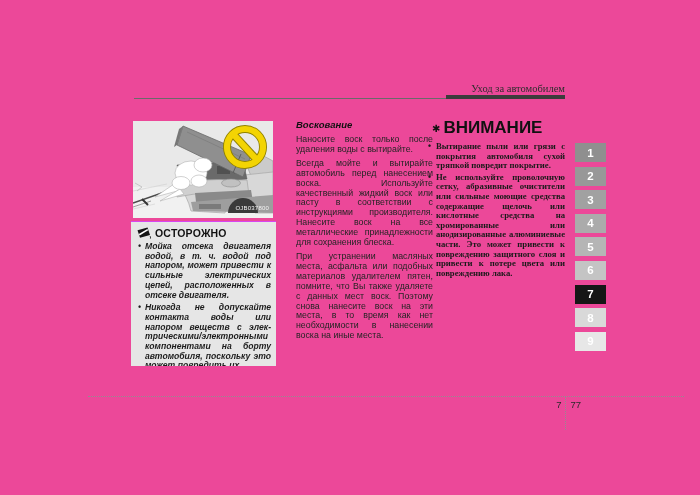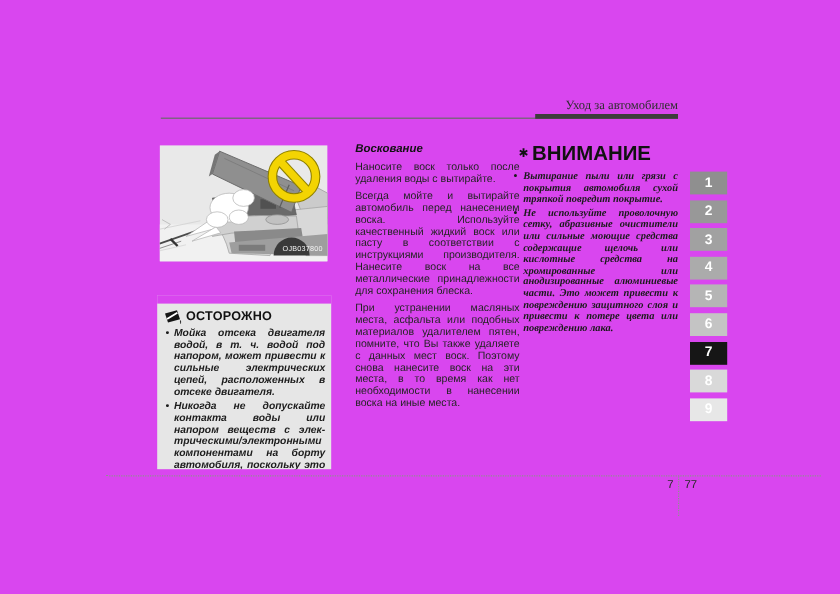--- a/index.html
+++ b/index.html
@@ -1,55 +1,55 @@
 <!DOCTYPE html>
 <html><head>
 <meta charset="utf-8">
 <style>
   html,body{margin:0;padding:0;}
   body{background:#ffffff;font-family:"Liberation Sans",sans-serif;}
-  .page{position:relative;width:700px;height:495px;background:#d946ef;overflow:hidden;}
+  .page{position:relative;width:700px;height:495px;background:#ec4899;overflow:hidden;}
 
   
   .running-head{position:absolute;top:83px;right:135px;font-family:"Liberation Serif",serif;
     font-size:10.5px;color:#2e2e2e;}
   .head-rule-thin{position:absolute;left:134px;top:98px;width:431px;height:1px;background:#6a6a6a;}
   .head-rule-thick{position:absolute;left:446px;top:95px;width:119px;height:4px;background:#3c3c3c;}
 
   
   .figure{position:absolute;left:133px;top:121px;width:140px;height:97px;}
   .figure svg{display:block;}
   .figure-caption{position:absolute;right:4px;bottom:7px;font-size:6px;color:#f2f2f2;
     letter-spacing:.2px;}
 
   
   .caution-box{position:absolute;left:131px;top:221px;width:145px;height:145px;
-    background:#e6e6e6;border-top:7px solid #d946ef;box-sizing:border-box;
-    padding:5px 5px 4px 6px;overflow:hidden;margin-top:25px;}
+    background:#e6e6e6;border-top:1px solid #d946ef;box-sizing:border-box;
+    padding:5px 5px 4px 6px;overflow:hidden;}
   .caution-title-row{display:flex;align-items:center;gap:4px;margin-bottom:3px;}
   .caution-title{font-weight:bold;font-size:10.5px;color:#111;letter-spacing:.2px;}
   .caution-body{font-weight:bold;font-style:italic;font-size:8.6px;line-height:9.7px;
     color:#1c1c1c;}
   .caution-body .bullet{position:relative;padding-left:8px;margin-bottom:3px;
     text-align:justify;}
   .caution-body .bullet::before{content:"•";position:absolute;left:1px;top:0;}
 
   
   .wax-col{position:absolute;left:296px;top:119px;width:137px;}
   .wax-title{font-weight:bold;font-style:italic;font-size:9.5px;color:#111;margin-bottom:5px;}
   .wax-col p{margin:0 0 4px 0;font-size:8.8px;line-height:9.9px;color:#242424;
     text-align:justify;}
 
   
   .notice-col{position:absolute;left:428px;top:118px;width:137px;}
   .notice-title-row{display:flex;align-items:center;gap:3px;margin-bottom:4px;padding-left:4px;}
   .notice-star{font-size:10px;color:#111;}
   .notice-title{font-weight:bold;font-size:17px;color:#111;}
   .notice-body{font-family:"Liberation Serif",serif;font-weight:bold;font-size:8.7px;
-    line-height:9.6px;color:#1a1a1a;font-style:italic;}
+    line-height:9.6px;color:#1a1a1a;}
   .notice-body .bullet{position:relative;padding-left:8px;margin-bottom:2px;text-align:justify;}
   .notice-body .bullet::before{content:"•";position:absolute;left:0;top:0;
     font-family:"Liberation Sans",sans-serif;}
 
   
   .tabs{position:absolute;left:575px;top:143px;width:31px;}
   .tab{width:31px;height:19px;margin-bottom:4.6px;color:#ffffff;font-weight:bold;
     font-size:11.5px;display:flex;align-items:center;justify-content:center;}
 
   

